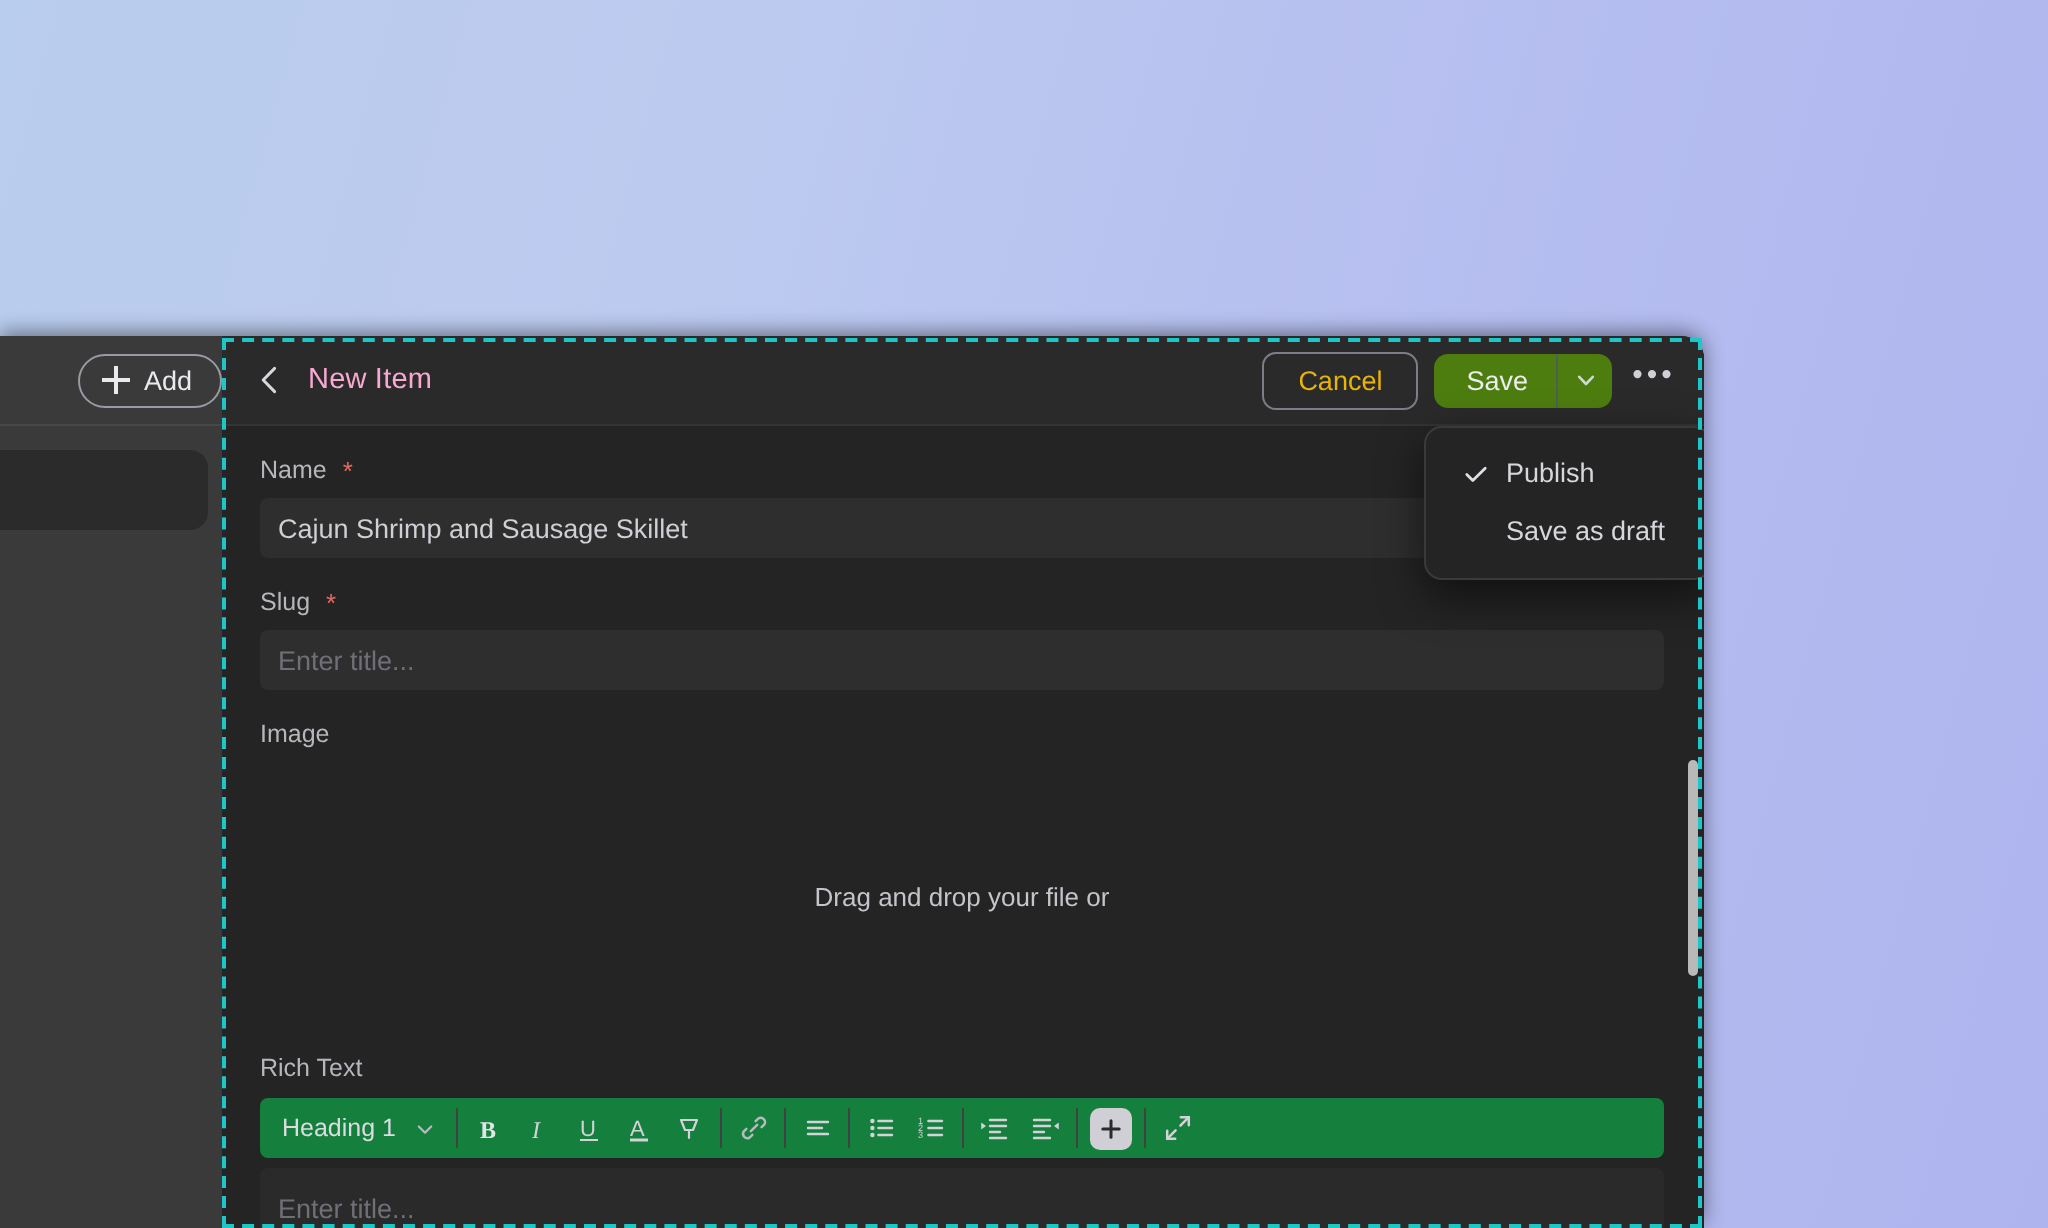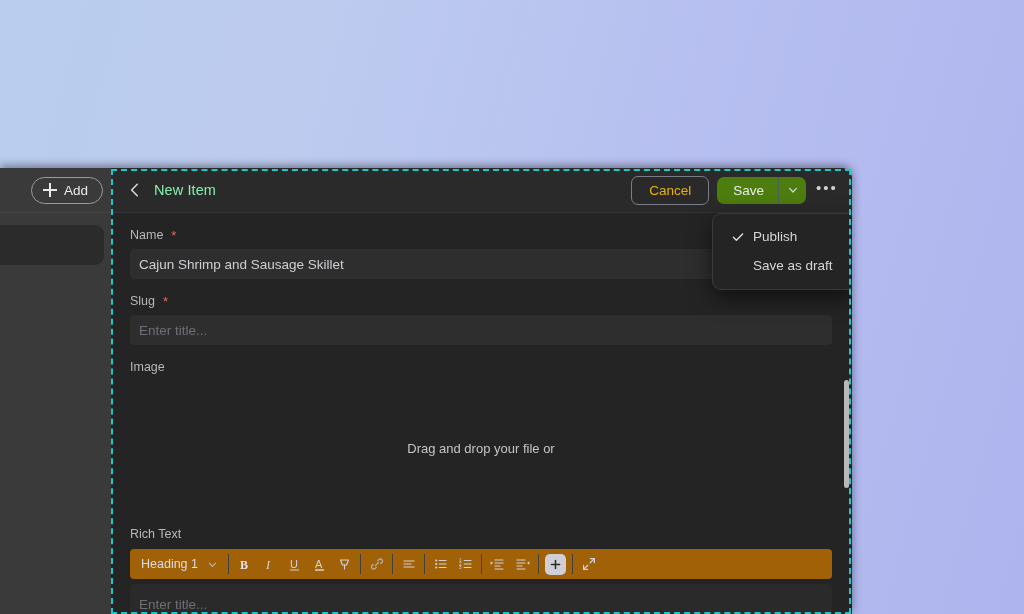--- a/index.html
+++ b/index.html
@@ -22,21 +22,21 @@
     box-shadow:0 -2px 10px rgba(0,0,0,.45);
   }
 
   
   #sidebar {
     position:absolute; left:0; top:0; width:111px; height:446px;
     background:#3a3a3a;
   }
   #sidebar-top {
     height:45px; display:flex; align-items:center; justify-content:flex-end;
-    padding-right:8px; border-bottom:1px solid #474747;
+    padding-right:0; border-bottom:1px solid #474747;
   }
   #add-button {
     display:flex; align-items:center; gap:7px;
     border:1px solid #9a9aa4; border-radius:17px;
     padding:5px 14px 5px 11px; background:transparent;
     color:#e9e9ee; font-size:13.5px; cursor:pointer; white-space:nowrap;
   }
   #add-button .plus {
     display:inline-block; width:14px; height:14px; position:relative; flex:0 0 14px;
   }
@@ -61,21 +61,21 @@
 
   
   #editor-header {
     position:relative; height:45px; background:#2a2a2a;
     display:flex; align-items:center; padding:0 12px 0 14px;
     border-bottom:1px solid #343434;
   }
   #back-icon { width:20px; height:20px; cursor:pointer; flex:0 0 20px; }
   #back-icon svg { display:block; }
   #panel-title {
-    color:#86efac; font-size:14.5px; margin-left:9px; letter-spacing:.1px;
+    color:#f9a8d4; font-size:14.5px; margin-left:9px; letter-spacing:.1px;
   }
   #header-actions {
     margin-left:auto; display:flex; align-items:center; gap:8px;
   }
   #cancel-button {
     border:1px solid #7d7d88; border-radius:7px; background:transparent;
     color:#eab308; font-size:13.5px; padding:6px 17px; cursor:pointer;
   }
   #save-split {
     display:flex; align-items:stretch; border-radius:7px; overflow:hidden;
@@ -145,21 +145,21 @@
     border:1px solid transparent;
     background-image:linear-gradient(#242424,#242424),
       linear-gradient(100deg,#8f7bd4 0%,#7d83d8 35%,#58a9b8 72%,#4fbfab 100%);
     background-origin:border-box; background-clip:padding-box,border-box;
   }
   #upload-icon svg { display:block; }
 
   
   #richtext-label { color:#b6b6bd; font-size:12.5px; padding:16px 0 8px 19px; }
   #rt-toolbar {
-    margin:0 20px 0 19px; height:30px; background:#a16207;
+    margin:0 20px 0 19px; height:30px; background:#15803d;
     border-radius:4px; display:flex; align-items:stretch;
     padding:0 3px; overflow:hidden;
   }
   .tb-group { display:flex; align-items:center; }
   .tb-sep { width:1px; background:#414141; margin:5px 3px; flex:0 0 1px; }
   #heading-select {
     display:flex; align-items:center; gap:9px; padding:0 7px 0 8px;
     color:#dcdce1; font-size:12.5px; cursor:pointer; height:100%;
   }
   .tb-btn {

